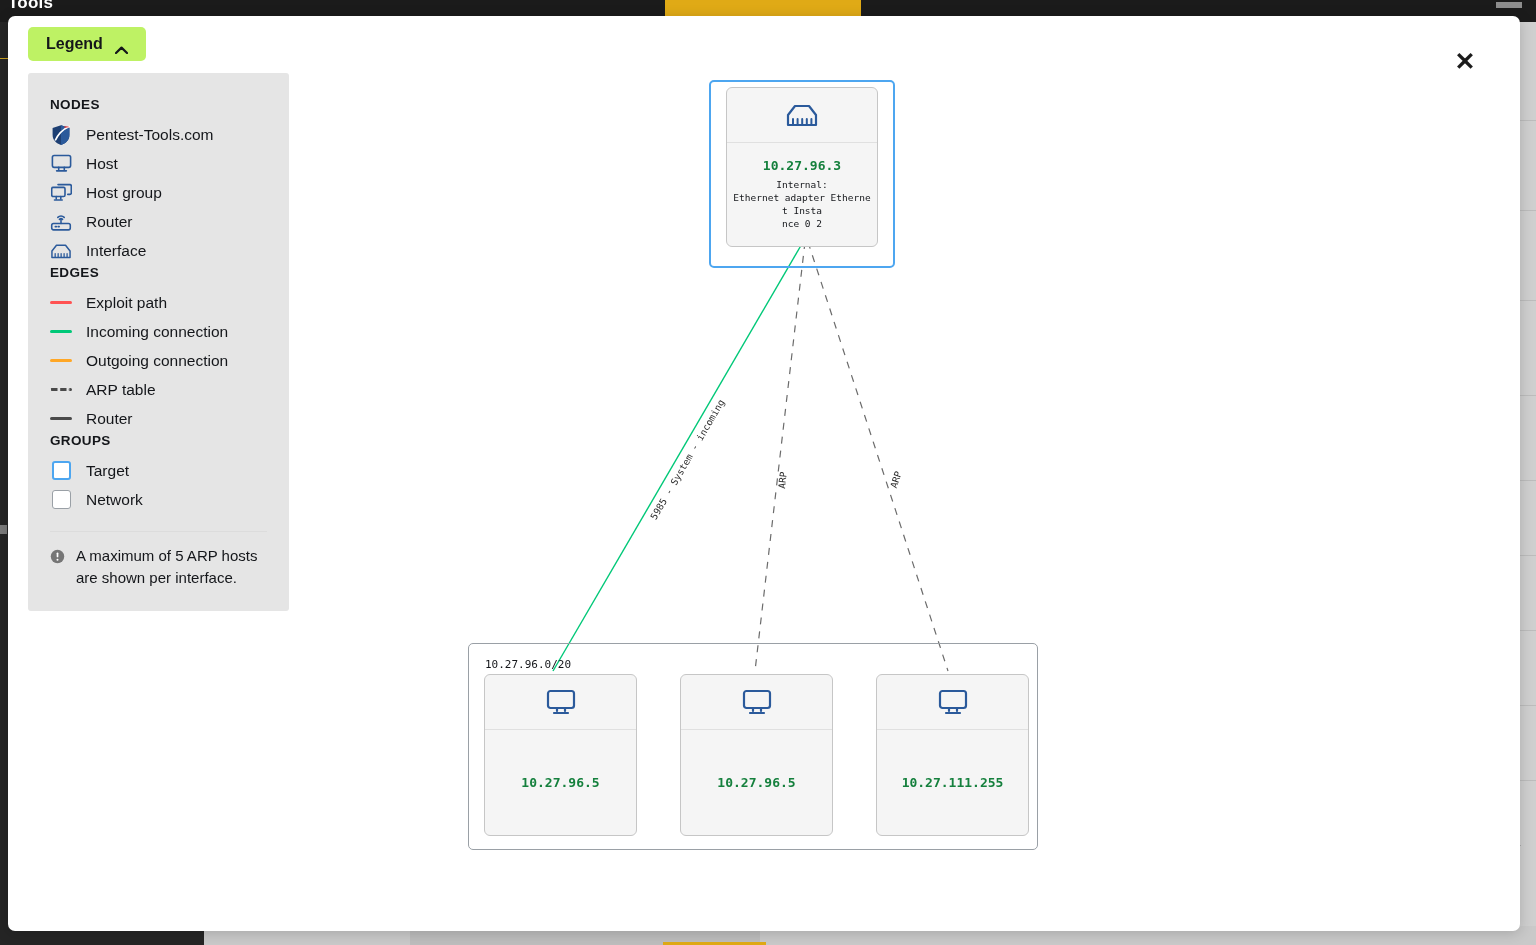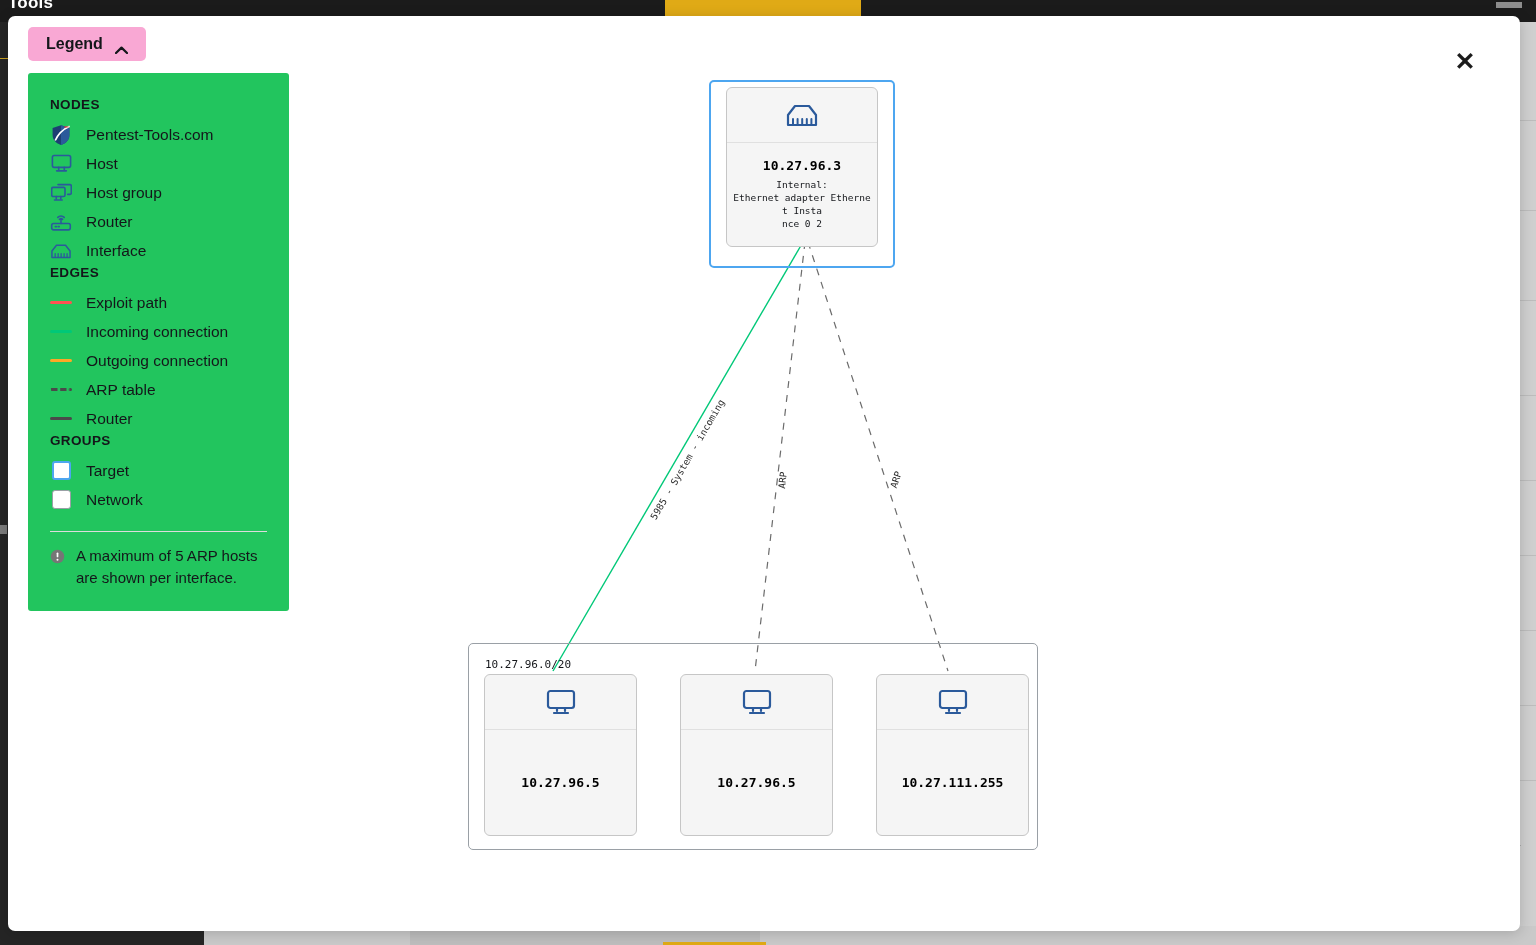--- a/index.html
+++ b/index.html
@@ -87,33 +87,33 @@
     display: flex; align-items: center; justify-content: center;
     cursor: pointer; color: #1b1b1b;
     font-size: 25px; font-weight: 700; line-height: 1;
     background: transparent; border: none; padding: 0;
     font-family: "Liberation Sans", sans-serif;
   }
 
   
   .legend-btn {
     position: absolute; left: 20px; top: 11px;
-    background: #f9a8d4; color: #14161a;
+    background: #bef264; color: #14161a;
     border: none; border-radius: 5px;
     height: 34px; padding: 5px 18px;
     display: flex; align-items: center; gap: 12px;
     font-size: 16px; font-weight: 700; cursor: pointer;
     font-family: "Liberation Sans", sans-serif;
   }
   .legend-btn .chev { display: block; width: 13px; height: 8px; }
 
   .legend-panel {
     position: absolute; left: 20px; top: 57px;
     width: 261px;
-    background: #22c55e;
+    background: #e5e5e5;
     border-radius: 3px;
     padding: 24px 22px 22px 22px;
     box-sizing: border-box;
   }
   .legend-head {
     font-size: 13.5px; font-weight: 700; color: #14161a;
     letter-spacing: .35px; margin: 0 0 8px 0;
   }
   .legend-head.spaced { }
   .legend-row {
@@ -163,21 +163,21 @@
     display: flex; align-items: center; justify-content: center;
     border-bottom: 1px solid #e0e0e0;
   }
   .node-body {
     flex: 1; width: 100%;
     display: flex; flex-direction: column; align-items: center; justify-content: center;
     padding: 6px 4px; box-sizing: border-box;
   }
   .node-ip {
     font-family: "DejaVu Sans Mono", monospace;
-    font-size: 13px; font-weight: 700; color: #000000; text-align: right;
+    font-size: 13px; font-weight: 700; color: #15803d; text-align: right;
   }
   .node-sub {
     font-family: "DejaVu Sans Mono", monospace;
     font-size: 9.5px; color: #14161a; text-align: center;
     line-height: 1.35; margin-top: 6px; word-break: break-all;
   }
   .node-body.center-only { justify-content: center; }
 
   .edge-label {
     position: absolute; font-family: "DejaVu Sans Mono", monospace;

